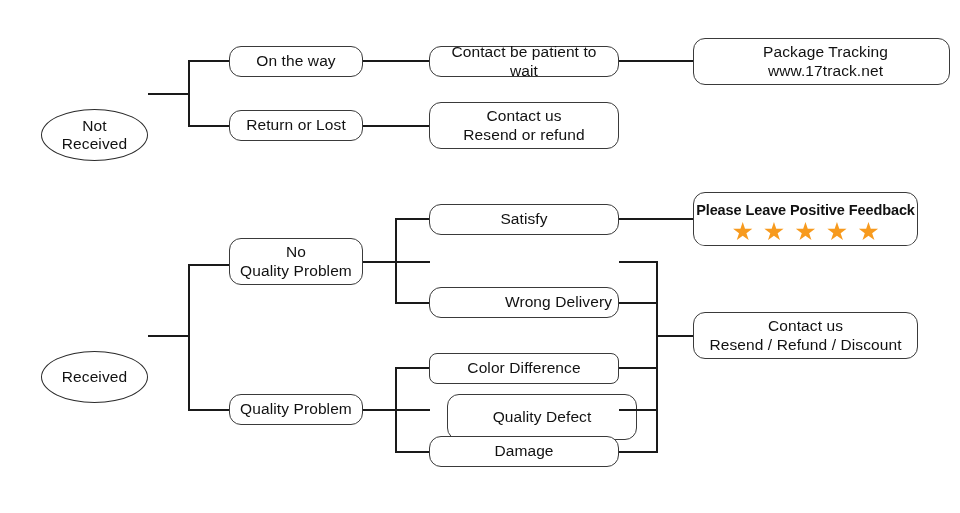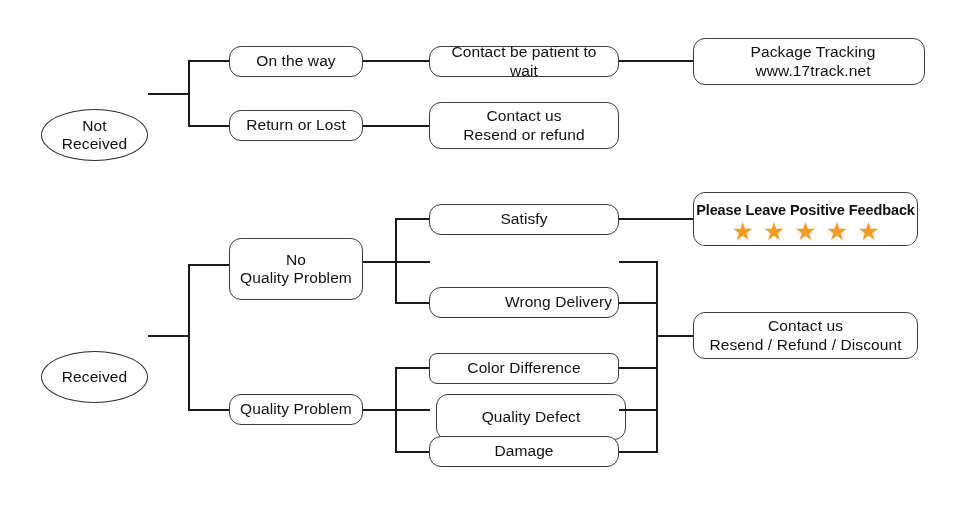--- a/index.html
+++ b/index.html
@@ -121,38 +121,38 @@
     <span class="label">Contact be patient to wait</span>
   </div>
 
   <div class="node rounded" style="left:429px; top:102px; width:190px; height:47px;">
     <span class="label">Contact us
 Resend or refund</span>
   </div>
 
   <div class="line h" style="left: 619px; top: 60px; width: 75px; background: rgb(26, 26, 26);"></div>
 
-  <div class="node rounded" style="left:693px; top:38px; width:232px; height:47px;padding-left:8px;">
+  <div class="node rounded" style="left:693px; top:38px; width:257px; height:47px;padding-left:8px;">
     <span class="label">Package Tracking
 www.17track.net</span>
   </div>
 
   <div class="node ellipse" style="left:41px; top:310px; width:107px; height:52px;">
     <span class="label">Received</span>
   </div>
 
   <div class="line h" style="left: 148px; top: 335px; width: 41px; background: rgb(26, 26, 26);"></div>
 
   <div class="line v" style="left: 188px; top: 264px; width: 2px; height: 146px; background: rgb(26, 26, 26);"></div>
 
   <div class="line h" style="left: 188px; top: 264px; width: 42px; background: rgb(26, 26, 26);"></div>
 
   <div class="line h" style="left: 188px; top: 409px; width: 42px; background: rgb(26, 26, 26);"></div>
 
-  <div class="node rounded" style="left:229px; top:238px; width:134px; height:62px;justify-content:center;">
+  <div class="node rounded" style="left:229px; top:238px; width:134px; height:47px;justify-content:center;">
     <span class="label">No
 Quality Problem</span>
   </div>
 
   <div class="node rounded" style="left:229px; top:394px; width:134px; height:31px;">
     <span class="label">Quality Problem</span>
   </div>
 
   <div class="line h" style="left: 363px; top: 261px; width: 33px; background: rgb(26, 26, 26);"></div>
   <div class="line v" style="left: 395px; top: 218px; width: 2px; height: 86px; background: rgb(26, 26, 26);"></div>
@@ -169,21 +169,21 @@
 
   <div class="line h" style="left: 363px; top: 409px; width: 33px; background: rgb(26, 26, 26);"></div>
   <div class="line v" style="left: 395px; top: 367px; width: 2px; height: 85px; background: rgb(26, 26, 26);"></div>
   <div class="line h" style="left: 395px; top: 367px; width: 35px; background: rgb(26, 26, 26);"></div>
   <div class="line h" style="left: 395px; top: 409px; width: 35px; background: rgb(26, 26, 26);"></div>
   <div class="line h" style="left: 395px; top: 451px; width: 35px; background: rgb(26, 26, 26);"></div>
 
   <div class="node rounded" style="left:429px; top:353px; width:190px; height:31px;border-radius:8px;">
     <span class="label">Color Difference</span>
   </div>
-  <div class="node rounded" style="left:436px; top:394px; width:190px; height:46px;">
+  <div class="node rounded" style="left:447px; top:394px; width:190px; height:46px;">
     <span class="label">Quality Defect</span>
   </div>
   <div class="node rounded" style="left:429px; top:436px; width:190px; height:31px;">
     <span class="label">Damage</span>
   </div>
 
   <div class="line h" style="left: 619px; top: 218px; width: 75px; background: rgb(26, 26, 26);"></div>
 
   <div class="line h" style="left: 619px; top: 261px; width: 39px; background: rgb(26, 26, 26);"></div>
   <div class="line h" style="left: 619px; top: 302px; width: 39px; background: rgb(26, 26, 26);"></div>

